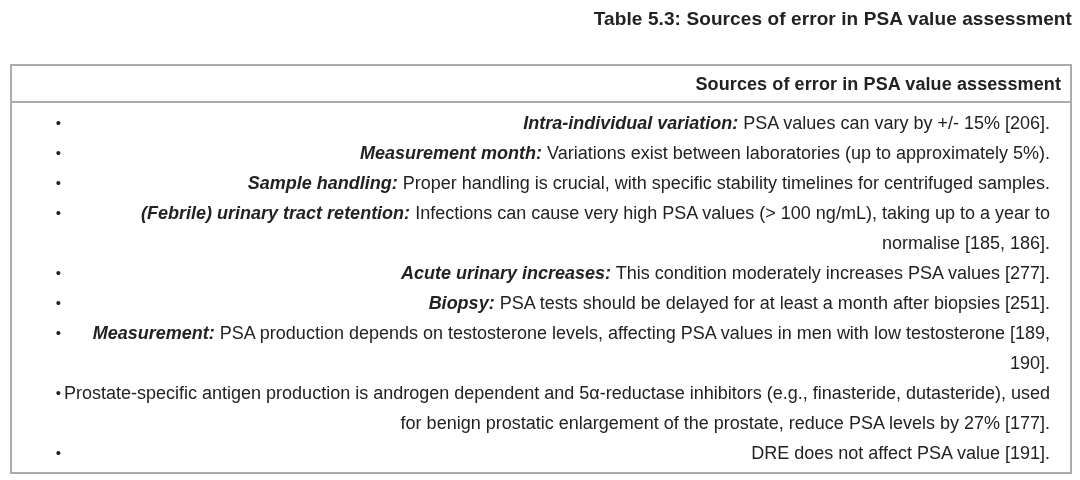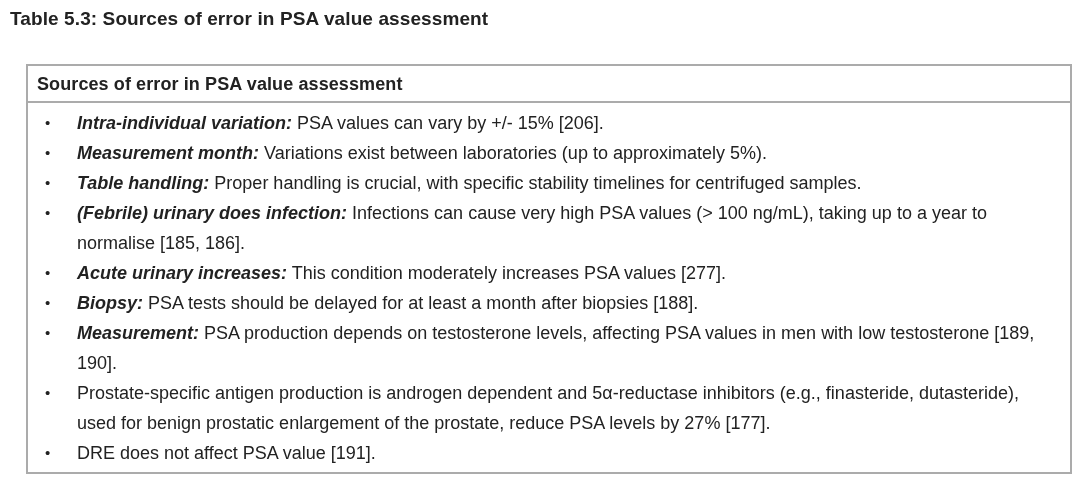--- a/index.html
+++ b/index.html
@@ -11,32 +11,32 @@
   html,body{
     width:1080px;height:480px;
     background:var(--bg);
     font-family:"Liberation Sans","DejaVu Sans",sans-serif;
     color:var(--text);
     overflow:hidden;
   }
   .page{
     width:1080px;height:480px;
     padding:7px 8px 0 10px;
+    text-align:right;
   }
   .caption{
     font-size:19px;
     font-weight:700;
     line-height:24px;
     letter-spacing:0.1px;
   }
   .table{
     margin-top:33px;
     border:2px solid var(--border);
     background:var(--bg);
-    margin-left:16px;
   }
   .table-header{
     font-size:18px;
     font-weight:700;
     line-height:22px;
     padding:7px 9px 6px 9px;
     border-bottom:2px solid var(--border);
     letter-spacing:0.1px;
   }
   .table-body{
@@ -77,36 +77,36 @@
     <span class="row-content"><span class="row-label">Intra-individual variation:</span> <span class="row-text">PSA values can vary by +/- 15% [206].</span></span>
   </div>
 
   <div class="row">
     <span class="bullet">•</span>
     <span class="row-content"><span class="row-label">Measurement month:</span> <span class="row-text">Variations exist between laboratories (up to approximately 5%).</span></span>
   </div>
 
   <div class="row">
     <span class="bullet">•</span>
-    <span class="row-content"><span class="row-label">Table handling:</span> <span class="row-text">Proper handling is crucial, with specific stability timelines for centrifuged samples.</span></span>
+    <span class="row-content"><span class="row-label">Sample handling:</span> <span class="row-text">Proper handling is crucial, with specific stability timelines for centrifuged samples.</span></span>
   </div>
 
   <div class="row">
     <span class="bullet">•</span>
-    <span class="row-content"><span class="row-label">(Febrile) urinary does infection:</span> <span class="row-text">Infections can cause very high PSA values (&gt; 100 ng/mL), taking up to a year to normalise [185, 186].</span></span>
+    <span class="row-content"><span class="row-label">(Febrile) urinary tract retention:</span> <span class="row-text">Infections can cause very high PSA values (&gt; 100 ng/mL), taking up to a year to normalise [185, 186].</span></span>
   </div>
 
   <div class="row">
     <span class="bullet">•</span>
     <span class="row-content"><span class="row-label">Acute urinary increases:</span> <span class="row-text">This condition moderately increases PSA values [277].</span></span>
   </div>
 
   <div class="row">
     <span class="bullet">•</span>
-    <span class="row-content"><span class="row-label">Biopsy:</span> <span class="row-text">PSA tests should be delayed for at least a month after biopsies [188].</span></span>
+    <span class="row-content"><span class="row-label">Biopsy:</span> <span class="row-text">PSA tests should be delayed for at least a month after biopsies [251].</span></span>
   </div>
 
   <div class="row">
     <span class="bullet">•</span>
     <span class="row-content"><span class="row-label">Measurement:</span> <span class="row-text">PSA production depends on testosterone levels, affecting PSA values in men with low testosterone [189, 190].</span></span>
   </div>
 
   <div class="row">
     <span class="bullet">•</span>
     <span class="row-content"><span class="row-label"></span> <span class="row-text">Prostate-specific antigen production is androgen dependent and 5α-reductase inhibitors (e.g., finasteride, dutasteride), used for benign prostatic enlargement of the prostate, reduce PSA levels by 27% [177].</span></span>

